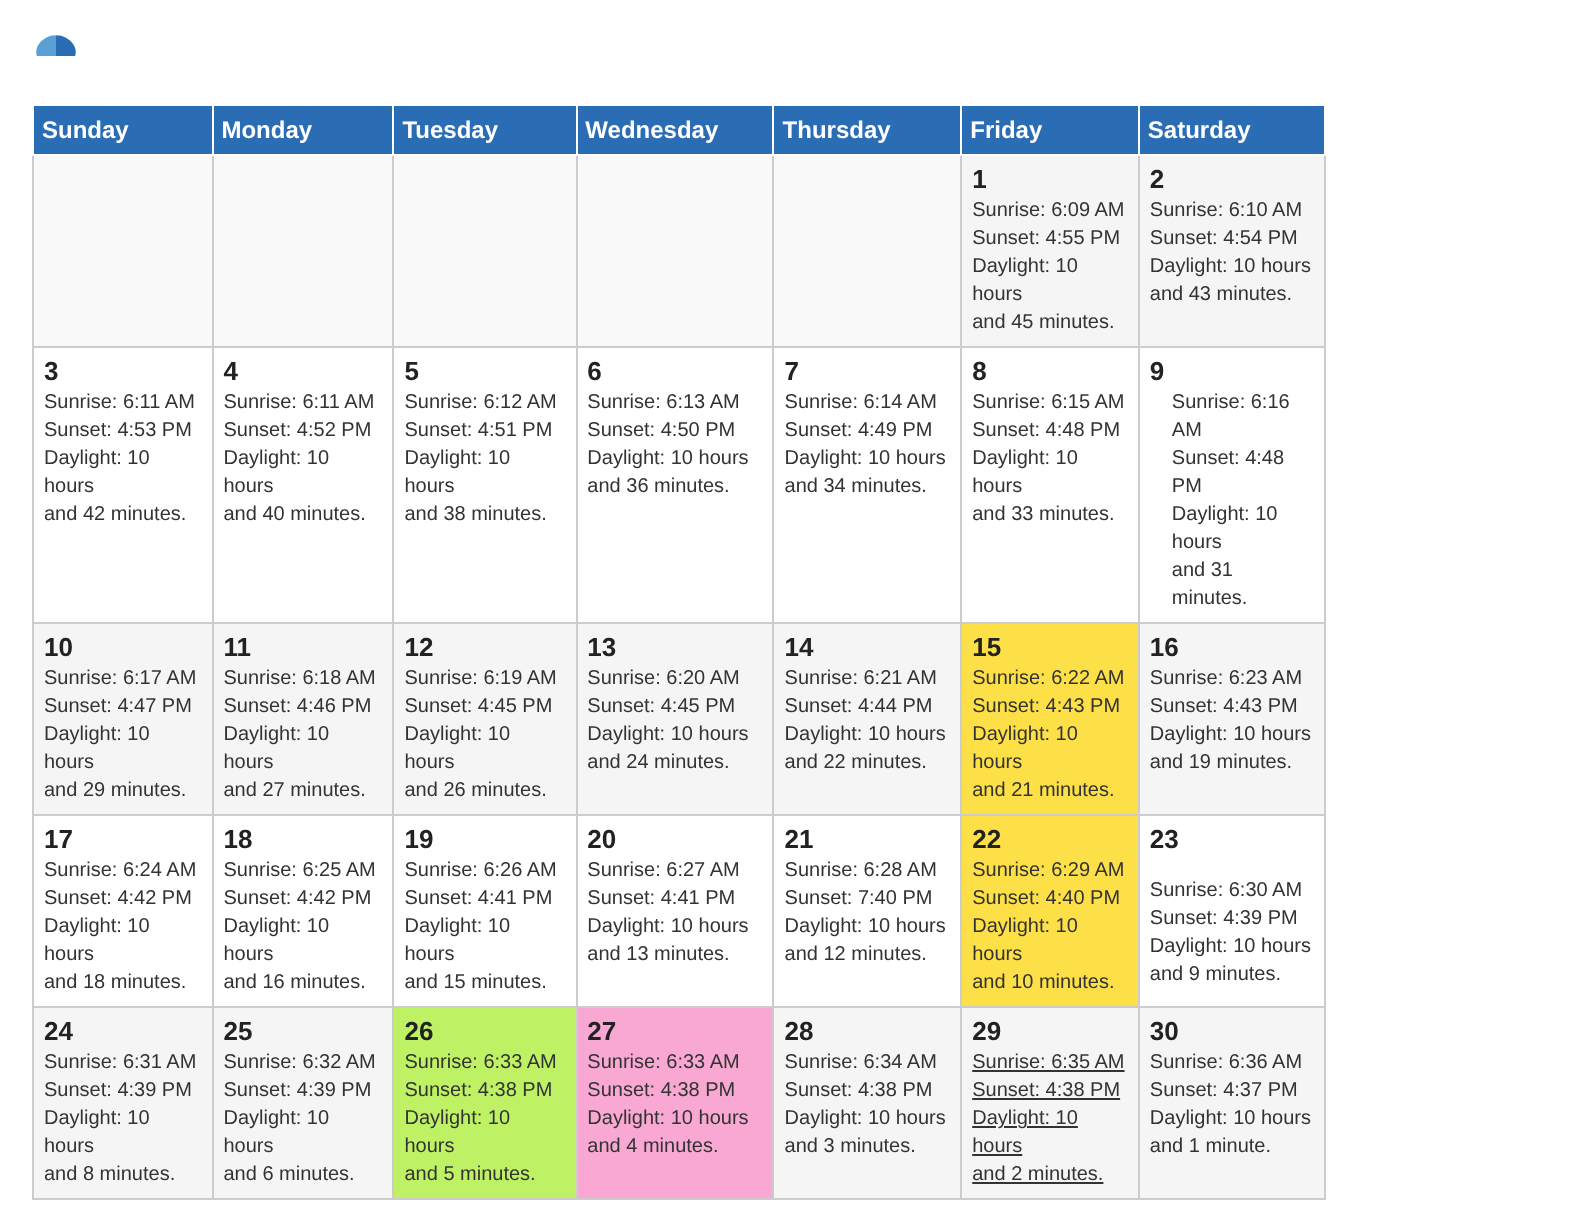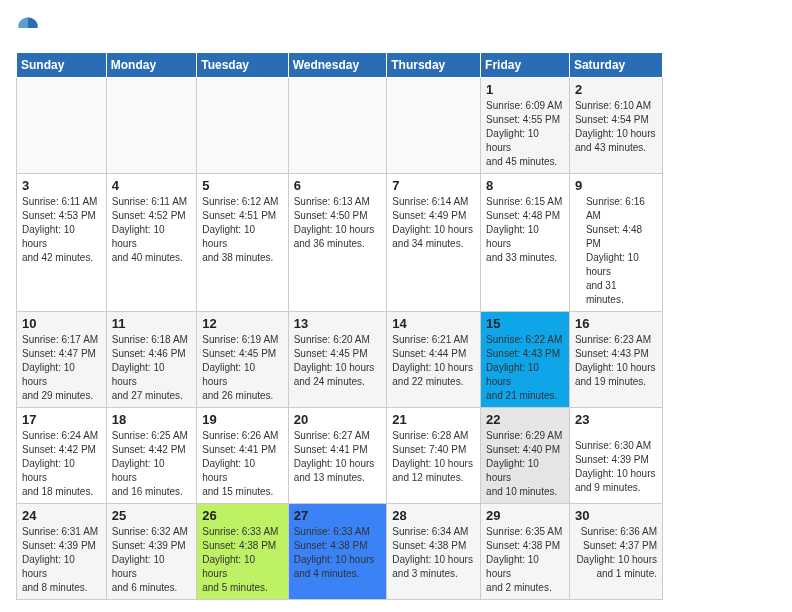--- a/index.html
+++ b/index.html
@@ -216,21 +216,21 @@
 Daylight: 10 hours
 and 24 minutes.</div>
           </td>
           <td style="background: rgb(245, 245, 245);">
             <span class="day-num">14</span>
             <div class="day-info" style="white-space: pre-line;">Sunrise: 6:21 AM
 Sunset: 4:44 PM
 Daylight: 10 hours
 and 22 minutes.</div>
           </td>
-          <td style="background: #0ea5e9; margin-left: 40px;">
+          <td style="background: #fde047; margin-left: 40px;">
             <span class="day-num">15</span>
             <div class="day-info" style="white-space: pre-line;">Sunrise: 6:22 AM
 Sunset: 4:43 PM
 Daylight: 10 hours
 and 21 minutes.</div>
           </td>
           <td style="background: rgb(245, 245, 245);">
             <span class="day-num">16</span>
             <div class="day-info" style="white-space: pre-line;">Sunrise: 6:23 AM
 Sunset: 4:43 PM
@@ -267,21 +267,21 @@
 Daylight: 10 hours
 and 13 minutes.</div>
           </td>
           <td style="background: rgb(255, 255, 255);">
             <span class="day-num">21</span>
             <div class="day-info" style="white-space: pre-line;">Sunrise: 6:28 AM
 Sunset: 7:40 PM
 Daylight: 10 hours
 and 12 minutes.</div>
           </td>
-          <td style="background: #e5e5e5;">
+          <td style="background: #fde047;">
             <span class="day-num">22</span>
             <div class="day-info" style="white-space: pre-line;">Sunrise: 6:29 AM
 Sunset: 4:40 PM
 Daylight: 10 hours
 and 10 minutes.</div>
           </td>
           <td style="background: rgb(255, 255, 255);">
             <span class="day-num">23</span>
             <div class="day-info" style="white-space: pre-line; margin-top: 12px;">Sunrise: 6:30 AM
 Sunset: 4:39 PM
@@ -304,44 +304,44 @@
 Daylight: 10 hours
 and 6 minutes.</div>
           </td>
           <td style="background: #bef264;">
             <span class="day-num">26</span>
             <div class="day-info" style="white-space: pre-line;">Sunrise: 6:33 AM
 Sunset: 4:38 PM
 Daylight: 10 hours
 and 5 minutes.</div>
           </td>
-          <td style="background: #3b82f6;">
+          <td style="background: #f9a8d4;">
             <span class="day-num">27</span>
             <div class="day-info" style="white-space: pre-line;">Sunrise: 6:33 AM
 Sunset: 4:38 PM
 Daylight: 10 hours
 and 4 minutes.</div>
           </td>
           <td style="background: rgb(245, 245, 245);">
             <span class="day-num">28</span>
             <div class="day-info" style="white-space: pre-line;">Sunrise: 6:34 AM
 Sunset: 4:38 PM
 Daylight: 10 hours
 and 3 minutes.</div>
           </td>
           <td style="background: rgb(245, 245, 245);">
             <span class="day-num">29</span>
-            <div class="day-info" style="white-space: pre-line;">Sunrise: 6:35 AM
+            <div class="day-info" style="white-space: pre-line; text-decoration: underline;">Sunrise: 6:35 AM
 Sunset: 4:38 PM
 Daylight: 10 hours
 and 2 minutes.</div>
           </td>
           <td style="background: rgb(245, 245, 245);">
             <span class="day-num">30</span>
-            <div class="day-info" style="white-space: pre-line; text-align: right;">Sunrise: 6:36 AM
+            <div class="day-info" style="white-space: pre-line;">Sunrise: 6:36 AM
 Sunset: 4:37 PM
 Daylight: 10 hours
 and 1 minute.</div>
           </td>
         </tr>
       </tbody>
   </table>
 </div>
 
 </body></html>

